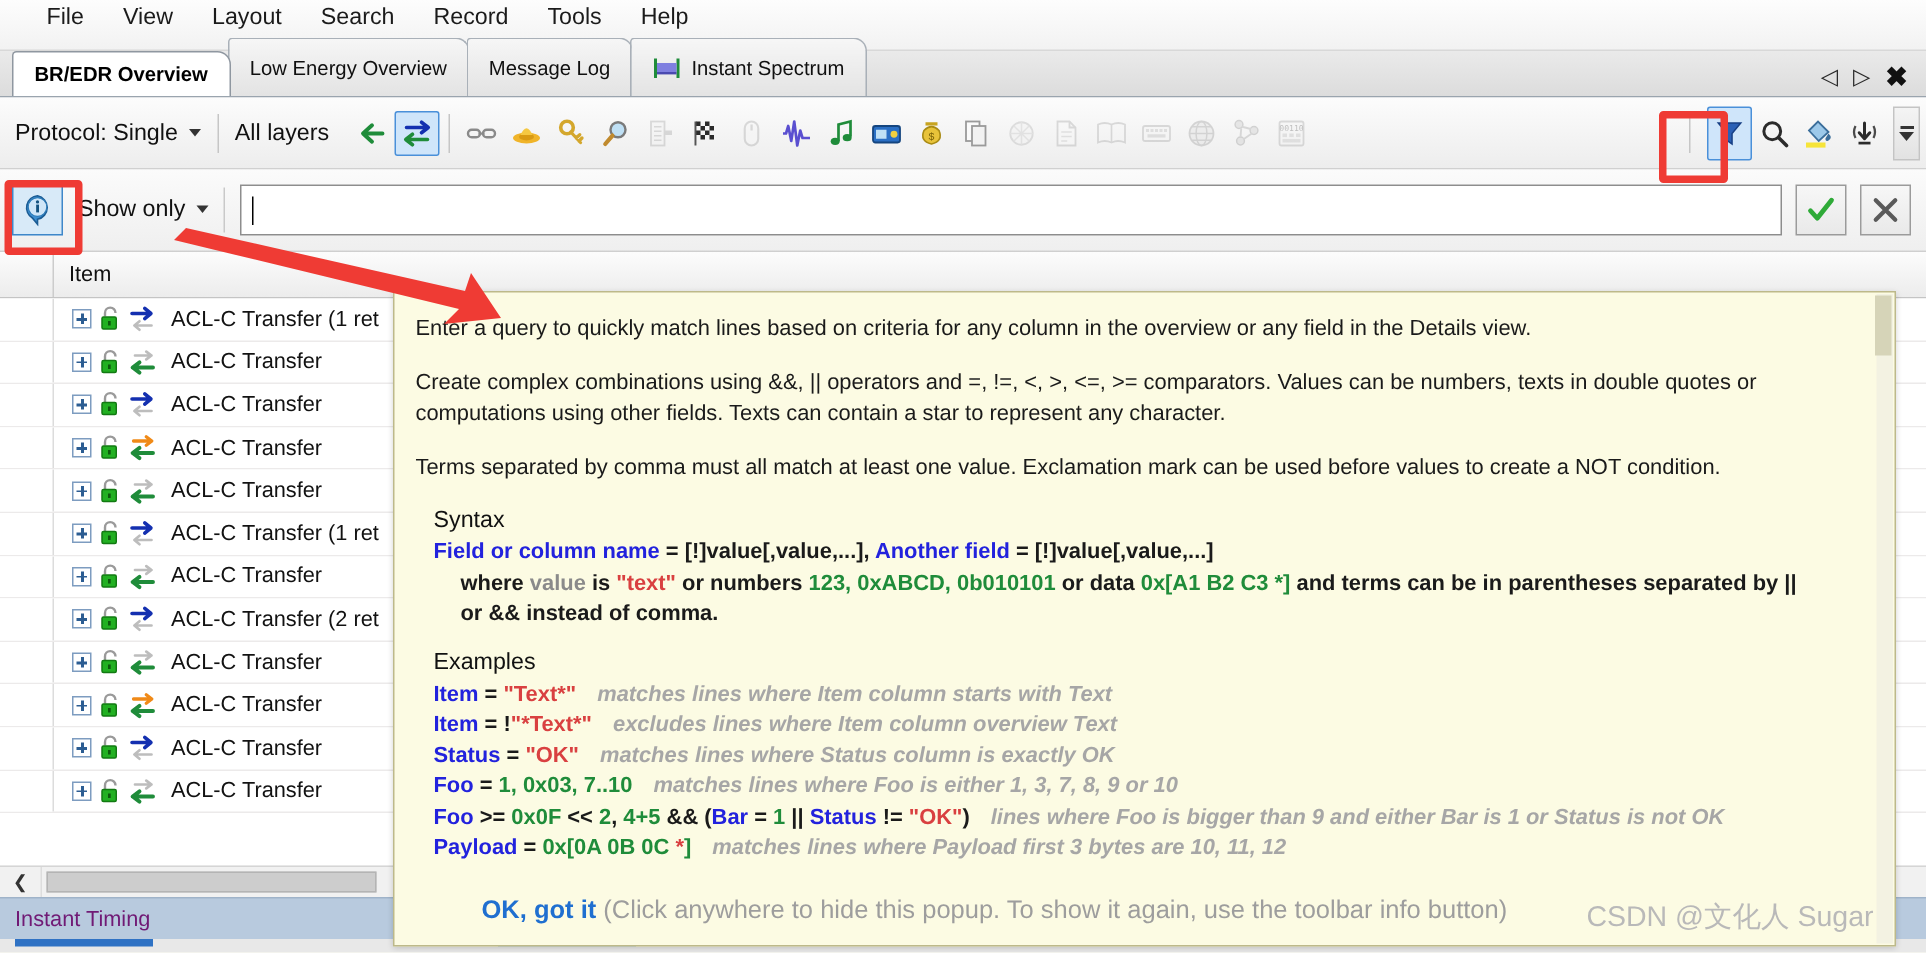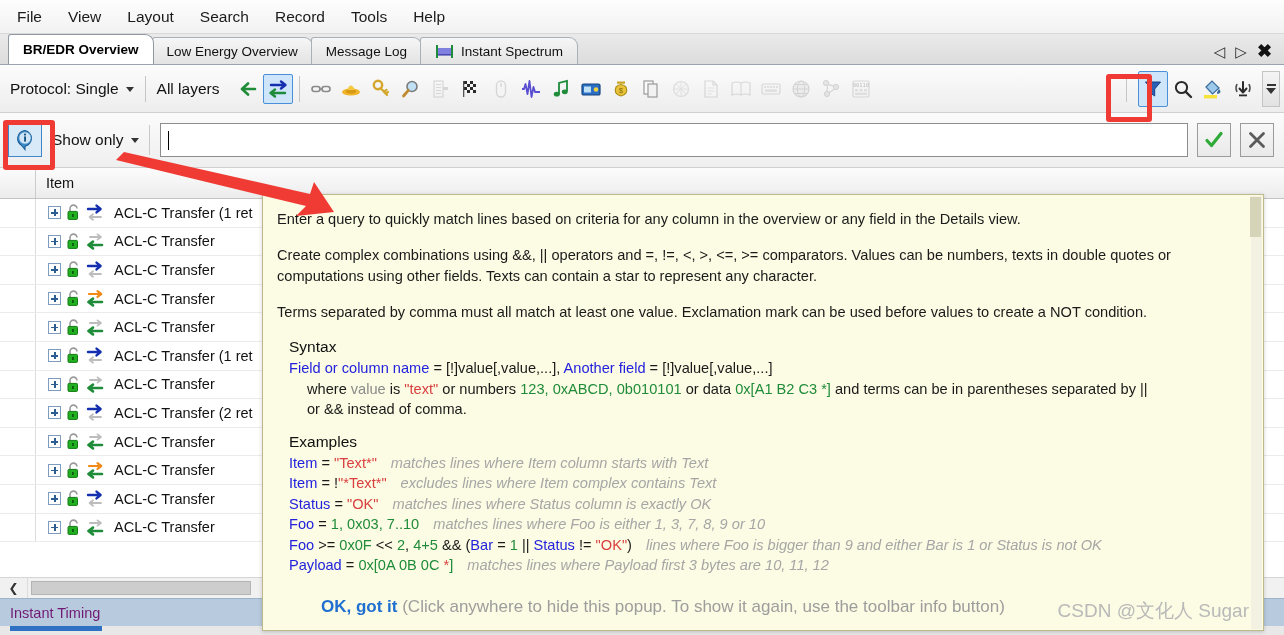--- a/index.html
+++ b/index.html
@@ -9,33 +9,33 @@
     background:#f0f0f0;
     -webkit-font-smoothing:antialiased;
   }
   .app{position:absolute;inset:0;background:#f4f4f4;}
 
   
   .menubar{
     position:absolute;left:0;top:0;width:1284px;height:34px;
     background:linear-gradient(#fdfdfd,#f2f2f2);
     border-bottom:1px solid #d8d8d8;
-    display:flex;align-items:center;padding-left:4px;box-sizing:border-box;
+    display:flex;padding-left:18px;box-sizing:border-box;
   }
   .menu-item{font-size:15.5px;color:#1b1b1b;padding:3px 13px;white-space:nowrap;cursor:default;}
 
   
   .tabstrip{
     position:absolute;left:0;top:34px;width:1284px;height:31px;
     background:linear-gradient(#eaeaea,#dcdcdc);
     border-bottom:1px solid #9aa4ae;
     display:flex;align-items:flex-end;padding-left:8px;box-sizing:border-box;
   }
   .tab{
-    position:relative;height:27px;display:flex;align-items:center;gap:7px;
+    position:relative;height:39px;display:flex;align-items:center;gap:7px;
     padding:0 14px;font-size:13.5px;color:#101010;white-space:nowrap;
     background:linear-gradient(#f6f6f6,#e3e3e3);
     border:1px solid #a9b0b8;border-bottom:none;
     border-radius:3px 9px 0 0;margin-right:-2px;cursor:default;
     box-sizing:border-box;
   }
   .tab.active{
     background:#ffffff;height:30px;font-weight:bold;color:#000;
     border-color:#8f97a0;z-index:3;
   }
@@ -155,21 +155,21 @@
 
   
   .popup{
     position:absolute;left:262px;top:194px;width:1002px;height:437px;
     background:#fcfbe3;border:1px solid #bdb98a;box-sizing:border-box;
     padding:14px 16px 0 14px;overflow:hidden;z-index:40;
     box-shadow:0 1px 4px rgba(0,0,0,.18);
   }
   .pp-para{font-size:14.6px;color:#1a1a1a;line-height:21px;margin-bottom:15px;}
   .pp-head{font-size:15.5px;font-weight:normal;color:#111;margin:4px 0 2px 12px;}
-  .pp-line{font-size:14.6px;color:#1a1a1a;line-height:20.5px;white-space:nowrap;margin-left:12px;}
+  .pp-line{font-size:14.6px;color:#1a1a1a;line-height:20.5px;white-space:nowrap;margin-left:12px;font-weight:bold;}
   .pp-line.ind{margin-left:30px;}
   .pp-sec{margin-bottom:13px;}
   .fld{color:#2222dd;}
   .val{color:#8a8a8a;}
   .txt{color:#d94040;}
   .num{color:#1f8c3a;}
   .op{color:#1a1a1a;}
   .cmt{color:#a6a6a6;font-style:italic;padding-left:14px;}
   .pp-footer{
     position:absolute;left:14px;bottom:13px;font-size:17px;white-space:nowrap;margin-left:44px;
@@ -670,21 +670,21 @@
       <div class="pp-line ind">
         <span class="op">where </span><span class="val">value</span><span class="op"> is </span><span class="txt">"text"</span><span class="op"> or numbers </span><span class="num">123, 0xABCD, 0b010101</span><span class="op"> or data </span><span class="num">0x[A1 B2 C3 *]</span><span class="op"> and terms can be in parentheses separated by ||</span>
       </div>
       <div class="pp-line ind">or &amp;&amp; instead of comma.</div>
     </div>
 
     <div>
       <div class="pp-head">Examples</div>
       <div id="examples-host">
           <div class="pp-line"><span class="fld">Item</span><span class="op"> = </span><span class="txt">"Text*"</span><span class="cmt">matches lines where Item column starts with Text</span></div>
-          <div class="pp-line"><span class="fld">Item</span><span class="op"> = !</span><span class="txt">"*Text*"</span><span class="cmt">excludes lines where Item complex contains Text</span></div>
+          <div class="pp-line"><span class="fld">Item</span><span class="op"> = !</span><span class="txt">"*Text*"</span><span class="cmt">excludes lines where Item column overview Text</span></div>
           <div class="pp-line"><span class="fld">Status</span><span class="op"> = </span><span class="txt">"OK"</span><span class="cmt">matches lines where Status column is exactly OK</span></div>
           <div class="pp-line"><span class="fld">Foo</span><span class="op"> = </span><span class="num">1, 0x03, 7..10</span><span class="cmt">matches lines where Foo is either 1, 3, 7, 8, 9 or 10</span></div>
           <div class="pp-line"><span class="fld">Foo</span><span class="op"> &gt;= </span><span class="num">0x0F</span><span class="op"> &lt;&lt; </span><span class="num">2</span><span class="op">, </span><span class="num">4+5</span><span class="op"> &amp;&amp; (</span><span class="fld">Bar</span><span class="op"> = </span><span class="num">1</span><span class="op"> || </span><span class="fld">Status</span><span class="op"> != </span><span class="txt">"OK"</span><span class="op">)</span><span class="cmt">lines where Foo is bigger than 9 and either Bar is 1 or Status is not OK</span></div>
           <div class="pp-line"><span class="fld">Payload</span><span class="op"> = </span><span class="num">0x[0A 0B 0C </span><span class="txt">*</span><span class="num">]</span><span class="cmt">matches lines where Payload first 3 bytes are 10, 11, 12</span></div>
         </div>
     </div>
 
     <div class="pp-footer">
       <span class="okgot">OK, got it</span><span class="foot-rest"> (Click anywhere to hide this popup. To show it again, use the toolbar info button)</span>
     </div>

